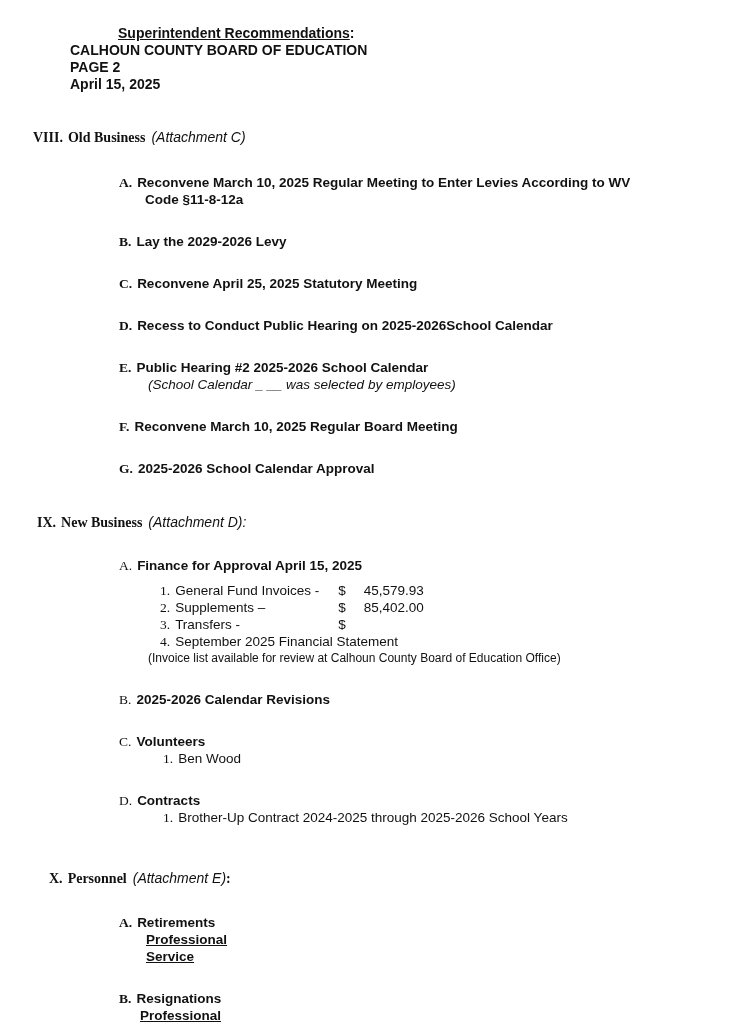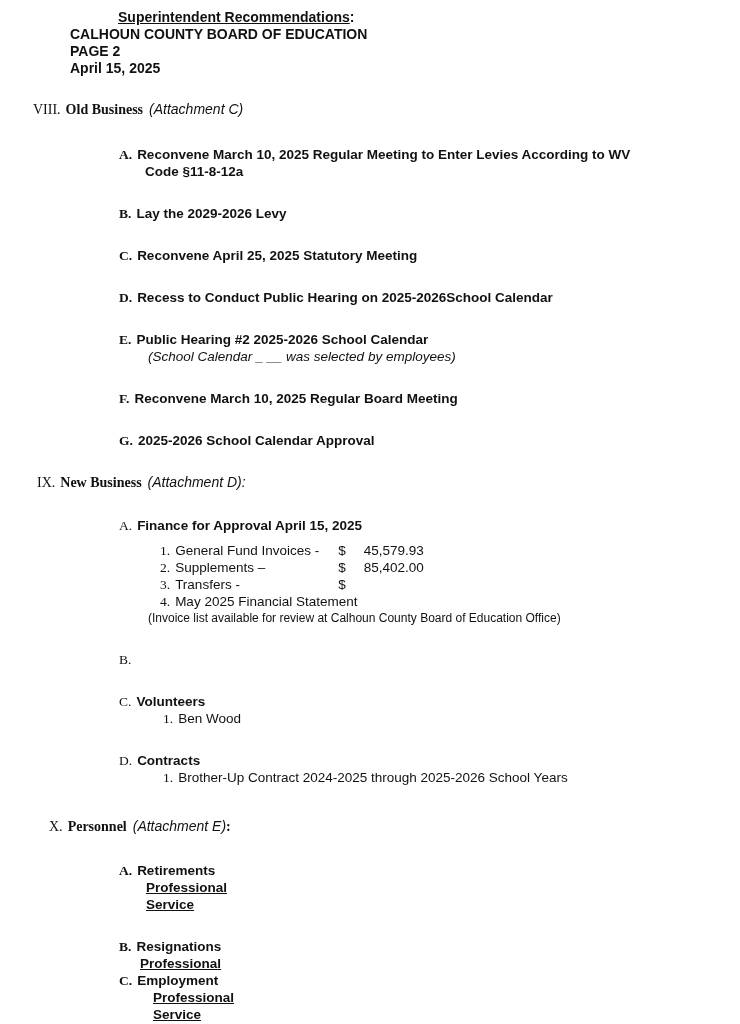--- a/index.html
+++ b/index.html
@@ -7,25 +7,25 @@
     width:740px;height:1024px;overflow:hidden;
     background:#ffffff;color:#111111;
     font-family:"Liberation Sans","DejaVu Sans",sans-serif;
     font-size:13.5px;line-height:17px;
     -webkit-font-smoothing:antialiased;
   }
   .u{text-decoration:underline;}
 
   
   .doc-header{padding-top:9px;margin-left:70px;font-weight:bold;font-size:14px;}
-  .doc-header .h-title{margin-left:48px;}
+  .doc-header .h-title{margin-left:48px;margin-top:16px;}
 
   
   .sec{display:flex;align-items:baseline;font-size:14px;}
-  .sec .smark{font-family:"Liberation Serif","DejaVu Serif",serif;font-weight:normal;margin-right:5px;}
+  .sec .smark{font-family:"Liberation Serif","DejaVu Serif",serif;font-weight:bold;margin-right:5px;margin-top:12px;}
   .sec .stitle{font-weight:bold;margin-right:6px;font-family:Liberation Serif, serif;}
   .sec .sattach{font-style:italic;}
   .sec-viii{margin-left:33px;margin-top:24px;}
   .sec-ix{margin-left:37px;margin-top:25px;}
   .sec-x{margin-left:49px;margin-top:32px;}
 
   
   .li{margin-left:119px;margin-top:25px;}
   .li.first{margin-top:28px;}
   .li.mt26{margin-top:26px;}
@@ -148,29 +148,30 @@
       <span class="famt">85,402.00</span>
     </div>
     <div class="frow">
       <span class="fnum">3.</span>
       <span class="flabel">Transfers -</span>
       <span class="fcur">$</span>
       <span class="famt"></span>
     </div>
     <div class="frow">
       <span class="fnum">4.</span>
-      <span class="flabel auto">May 2025 Financial Statement</span>
+      <span class="flabel auto">September 2025 Financial Statement</span>
     </div>
   </div>
   <div class="invnote">(Invoice list available for review at Calhoun County Board of Education Office)</div>
 </div>
 
 <div class="li mt26">
   <div class="lrow">
     <span class="lmark">B.</span>
+    <span class="ltext">2025-2026 Calendar Revisions</span>
   </div>
 </div>
 
 <div class="li">
   <div class="lrow">
     <span class="lmark">C.</span>
     <span class="ltext">Volunteers</span>
   </div>
   <div class="subrow">
     <span class="fnum">1.</span>

